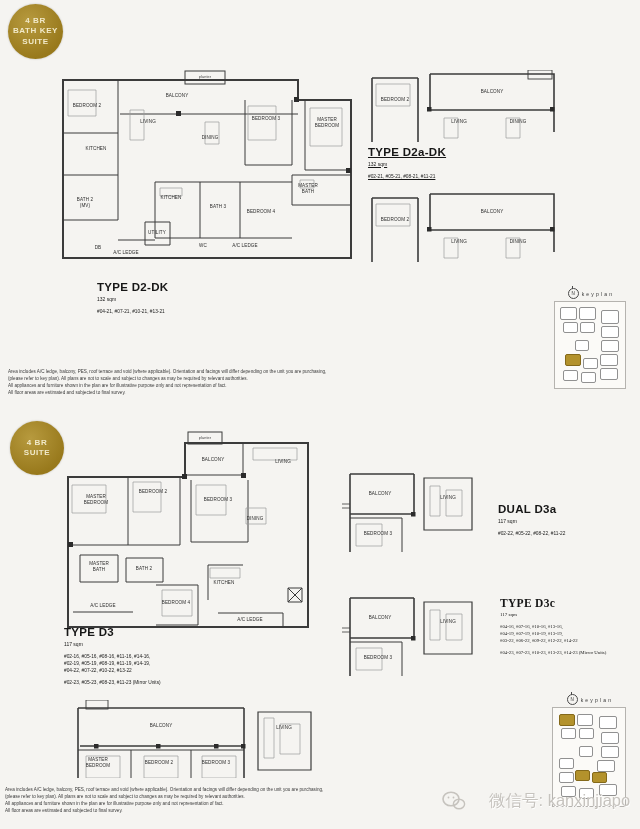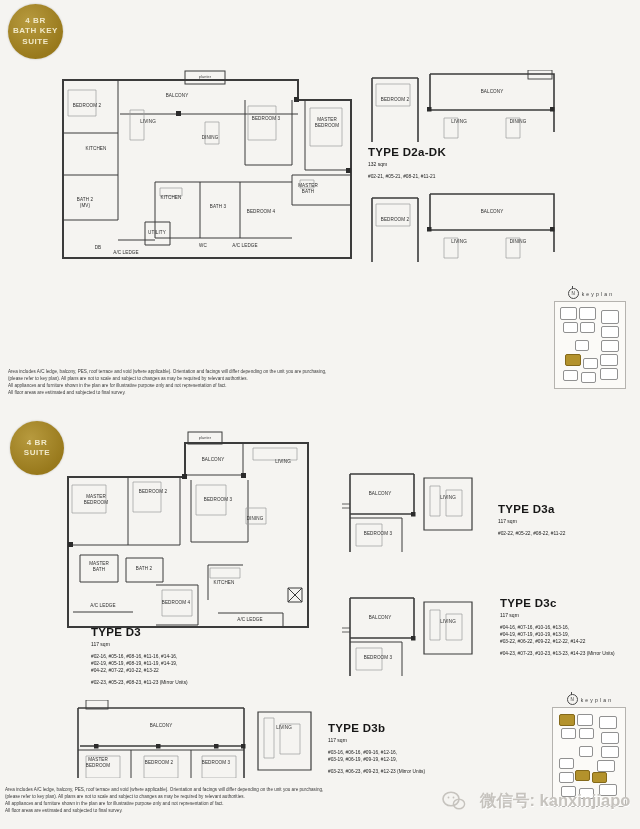--- a/index.html
+++ b/index.html
@@ -39,22 +39,22 @@
   .compass:before { content:""; position:absolute; left:3.5px; top:-3px; width:1px; height:3px; background:#4a4a4a; }
   .kp-label { font-size:5px; letter-spacing:2.2px; color:#333; }
   .kp-box { position:relative; border:1px solid #b5b3af; background:#fbfaf7; }
   .kp-unit { position:absolute; border:1px solid #919191; border-radius:2px; background:#fff; }
   .kp-unit.gold { background:#b3922c; border-color:#84691a; }
 
   
   .disclaimer { position:absolute; font-size:4.6px; color:#3a3a3a; line-height:1.55; }
 
   
-  .watermark { position:absolute; display:flex; align-items:center; gap:14px;
-               color:#c6c3be; font-weight:bold; font-size:16.5px;
+  .watermark { position:absolute; display:flex; align-items:center; gap:23px;
+               color:#c6c3be; font-weight:normal; font-size:16.5px;
                text-shadow:.6px .6px 0 #ffffff; z-index:5; }
 </style>
 </head>
 <body>
 
 <div class="page">
 
   <div class="badge" style="left:8px; top:4px; width:55px; height:55px;">
     <span>4 BR</span>
     <span>BATH KEY</span>
@@ -86,39 +86,46 @@
     <span class="room" style="left:158px; top:137px;">BATH 3</span>
     <span class="room" style="left:201px; top:142px;">BEDROOM 4</span>
     <span class="room wrap" style="left:248px; top:119px; width:24px;">MASTER BATH</span>
     <span class="room" style="left:97px;  top:163px;">UTILITY</span>
     <span class="room" style="left:38px;  top:178px;">DB</span>
     <span class="room" style="left:66px;  top:183px;">A/C LEDGE</span>
     <span class="room" style="left:143px; top:176px;">WC</span>
     <span class="room" style="left:185px; top:176px;">A/C LEDGE</span>
   </div>
 
+  <div class="type-label" style="left:97px; top:281px;">
+    <div class="t">TYPE D2-DK</div>
+    <div class="a">132 sqm</div>
+    <div class="units">
+      <div class="u">#04-21, #07-21, #10-21, #13-21</div>
+    </div>
+  </div>
 
   <div class="plan" style="left:368px; top:70px; width:196px; height:74px;">
     <svg viewBox="0 0 196 74" width="196" height="74">
       <path d="M4,8 H50 M4,8 V72 M50,8 V72" fill="none" stroke="#3b3b3b" stroke-width="1.6"></path>
       <path d="M62,4 H186 V62 M62,4 V40 M62,40 H186" fill="none" stroke="#3b3b3b" stroke-width="1.6"></path>
       <rect x="160" y="0" width="24" height="9" fill="none" stroke="#3b3b3b" stroke-width="0.9"></rect>
       <path d="M8,14 h34 v22 h-34 Z M76,48 h14 v20 h-14 Z M138,48 h14 v20 h-14 Z" fill="none" stroke="#9b9b9b" stroke-width="0.7"></path>
       <g fill="#2b2b2b">
           <rect x="59" y="37" width="4.5" height="4.5"></rect>
           <rect x="182" y="37" width="4.5" height="4.5"></rect>
         </g>
     </svg>
     <span class="room" style="left:27px;  top:30px;">BEDROOM 2</span>
     <span class="room" style="left:124px; top:22px;">BALCONY</span>
     <span class="room" style="left:91px;  top:52px;">LIVING</span>
     <span class="room" style="left:150px; top:52px;">DINING</span>
   </div>
 
-  <div class="type-label" style="left:368px; top:146px;">
+  <div class="type-label" style="left:368px; top:146px;text-decoration:underline;">
     <div class="t">TYPE D2a-DK</div>
     <div class="a">132 sqm</div>
     <div class="units">
       <div class="u">#02-21, #05-21, #08-21, #11-21</div>
     </div>
   </div>
 
   <div class="plan" style="left:368px; top:190px; width:196px; height:74px;">
     <svg viewBox="0 0 196 74" width="196" height="74">
       <path d="M4,8 H50 M4,8 V72 M50,8 V72" fill="none" stroke="#3b3b3b" stroke-width="1.6"></path>
@@ -191,21 +198,21 @@
     <span class="room" style="left:160px; top:70px;">BEDROOM 3</span>
     <span class="room" style="left:197px; top:89px;">DINING</span>
     <span class="room wrap" style="left:41px; top:137px; width:22px;">MASTER BATH</span>
     <span class="room" style="left:86px;  top:139px;">BATH 2</span>
     <span class="room" style="left:118px; top:173px;">BEDROOM 4</span>
     <span class="room" style="left:166px; top:153px;">KITCHEN</span>
     <span class="room" style="left:45px;  top:176px;">A/C LEDGE</span>
     <span class="room" style="left:192px; top:190px;">A/C LEDGE</span>
   </div>
 
-  <div class="type-label" style="left:64px; top:626px;margin-left:27px;">
+  <div class="type-label" style="left:64px; top:626px;">
     <div class="t">TYPE D3</div>
     <div class="a">117 sqm</div>
     <div class="units">
       <div class="u">#02-16, #05-16, #08-16, #11-16, #14-16,</div>
       <div class="u">#02-19, #05-19, #08-19, #11-19, #14-19,</div>
       <div class="u">#04-22, #07-22, #10-22, #13-22</div>
       <div class="u mirror">#02-23, #05-23, #08-23, #11-23  (Mirror Units)</div>
     </div>
   </div>
 
@@ -219,21 +226,21 @@
       <g fill="#2b2b2b">
           <rect x="69" y="44" width="4.5" height="4.5"></rect>
         </g>
     </svg>
     <span class="room" style="left:38px;  top:26px;">BALCONY</span>
     <span class="room" style="left:106px; top:30px;">LIVING</span>
     <span class="room" style="left:36px;  top:66px;">BEDROOM 3</span>
   </div>
 
   <div class="type-label" style="left:498px; top:503px;">
-    <div class="t">TYPE D3a</div>
+    <div class="t">DUAL D3a</div>
     <div class="a">117 sqm</div>
     <div class="units">
       <div class="u">#02-22, #05-22, #08-22, #11-22</div>
     </div>
   </div>
 
   <div class="plan" style="left:342px; top:592px; width:136px; height:84px;">
     <svg viewBox="0 0 136 84" width="136" height="84">
       <path d="M8,6 H72 M8,6 V84 M72,6 V46 M8,46 H72" fill="none" stroke="#3b3b3b" stroke-width="1.6"></path>
       <path d="M82,10 H130 V62 H82 Z" fill="none" stroke="#3b3b3b" stroke-width="1.2"></path>
@@ -242,21 +249,21 @@
       <path d="M0,36 H8 M0,40 H8" fill="none" stroke="#3b3b3b" stroke-width="0.8"></path>
       <g fill="#2b2b2b">
           <rect x="69" y="44" width="4.5" height="4.5"></rect>
         </g>
     </svg>
     <span class="room" style="left:38px;  top:26px;">BALCONY</span>
     <span class="room" style="left:106px; top:30px;">LIVING</span>
     <span class="room" style="left:36px;  top:66px;">BEDROOM 3</span>
   </div>
 
-  <div class="type-label" style="left:500px; top:597px;">
+  <div class="type-label" style="left:500px; top:597px;font-family:Liberation Serif, serif;">
     <div class="t">TYPE D3c</div>
     <div class="a">117 sqm</div>
     <div class="units">
       <div class="u">#04-16, #07-16, #10-16, #13-16,</div>
       <div class="u">#04-19, #07-19, #10-19, #13-19,</div>
       <div class="u">#03-22, #06-22, #09-22, #12-22, #14-22</div>
       <div class="u mirror">#04-23, #07-23, #10-23, #13-23, #14-23  (Mirror Units)</div>
     </div>
   </div>
 
@@ -274,29 +281,20 @@
         <rect x="175" y="44" width="4.5" height="4.5"></rect>
       </g>
     </svg>
     <span class="room" style="left:95px;  top:26px;">BALCONY</span>
     <span class="room" style="left:218px; top:28px;">LIVING</span>
     <span class="room wrap" style="left:32px; top:63px;">MASTER BEDROOM</span>
     <span class="room" style="left:93px;  top:63px;">BEDROOM 2</span>
     <span class="room" style="left:150px; top:63px;">BEDROOM 3</span>
   </div>
 
-  <div class="type-label" style="left:328px; top:722px;">
-    <div class="t">TYPE D3b</div>
-    <div class="a">117 sqm</div>
-    <div class="units">
-      <div class="u">#03-16, #06-16, #09-16, #12-16,</div>
-      <div class="u">#03-19, #06-19, #09-19, #12-19,</div>
-      <div class="u mirror">#03-23, #06-23, #09-23, #12-23  (Mirror Units)</div>
-    </div>
-  </div>
 
   <div class="keyplan" style="left:552px; top:694px; width:76px;">
     <div class="kp-head">
       <span class="compass">N</span>
       <span class="kp-label">keyplan</span>
     </div>
     <div class="kp-box" style="width:72px; height:98px;">
       <div class="kp-unit gold" style="left:6px;  top:6px;  width:14px; height:10px;"></div>
       <div class="kp-unit" style="left:24px; top:6px;  width:14px; height:10px;"></div>
       <div class="kp-unit" style="left:46px; top:8px;  width:16px; height:11px;"></div>

